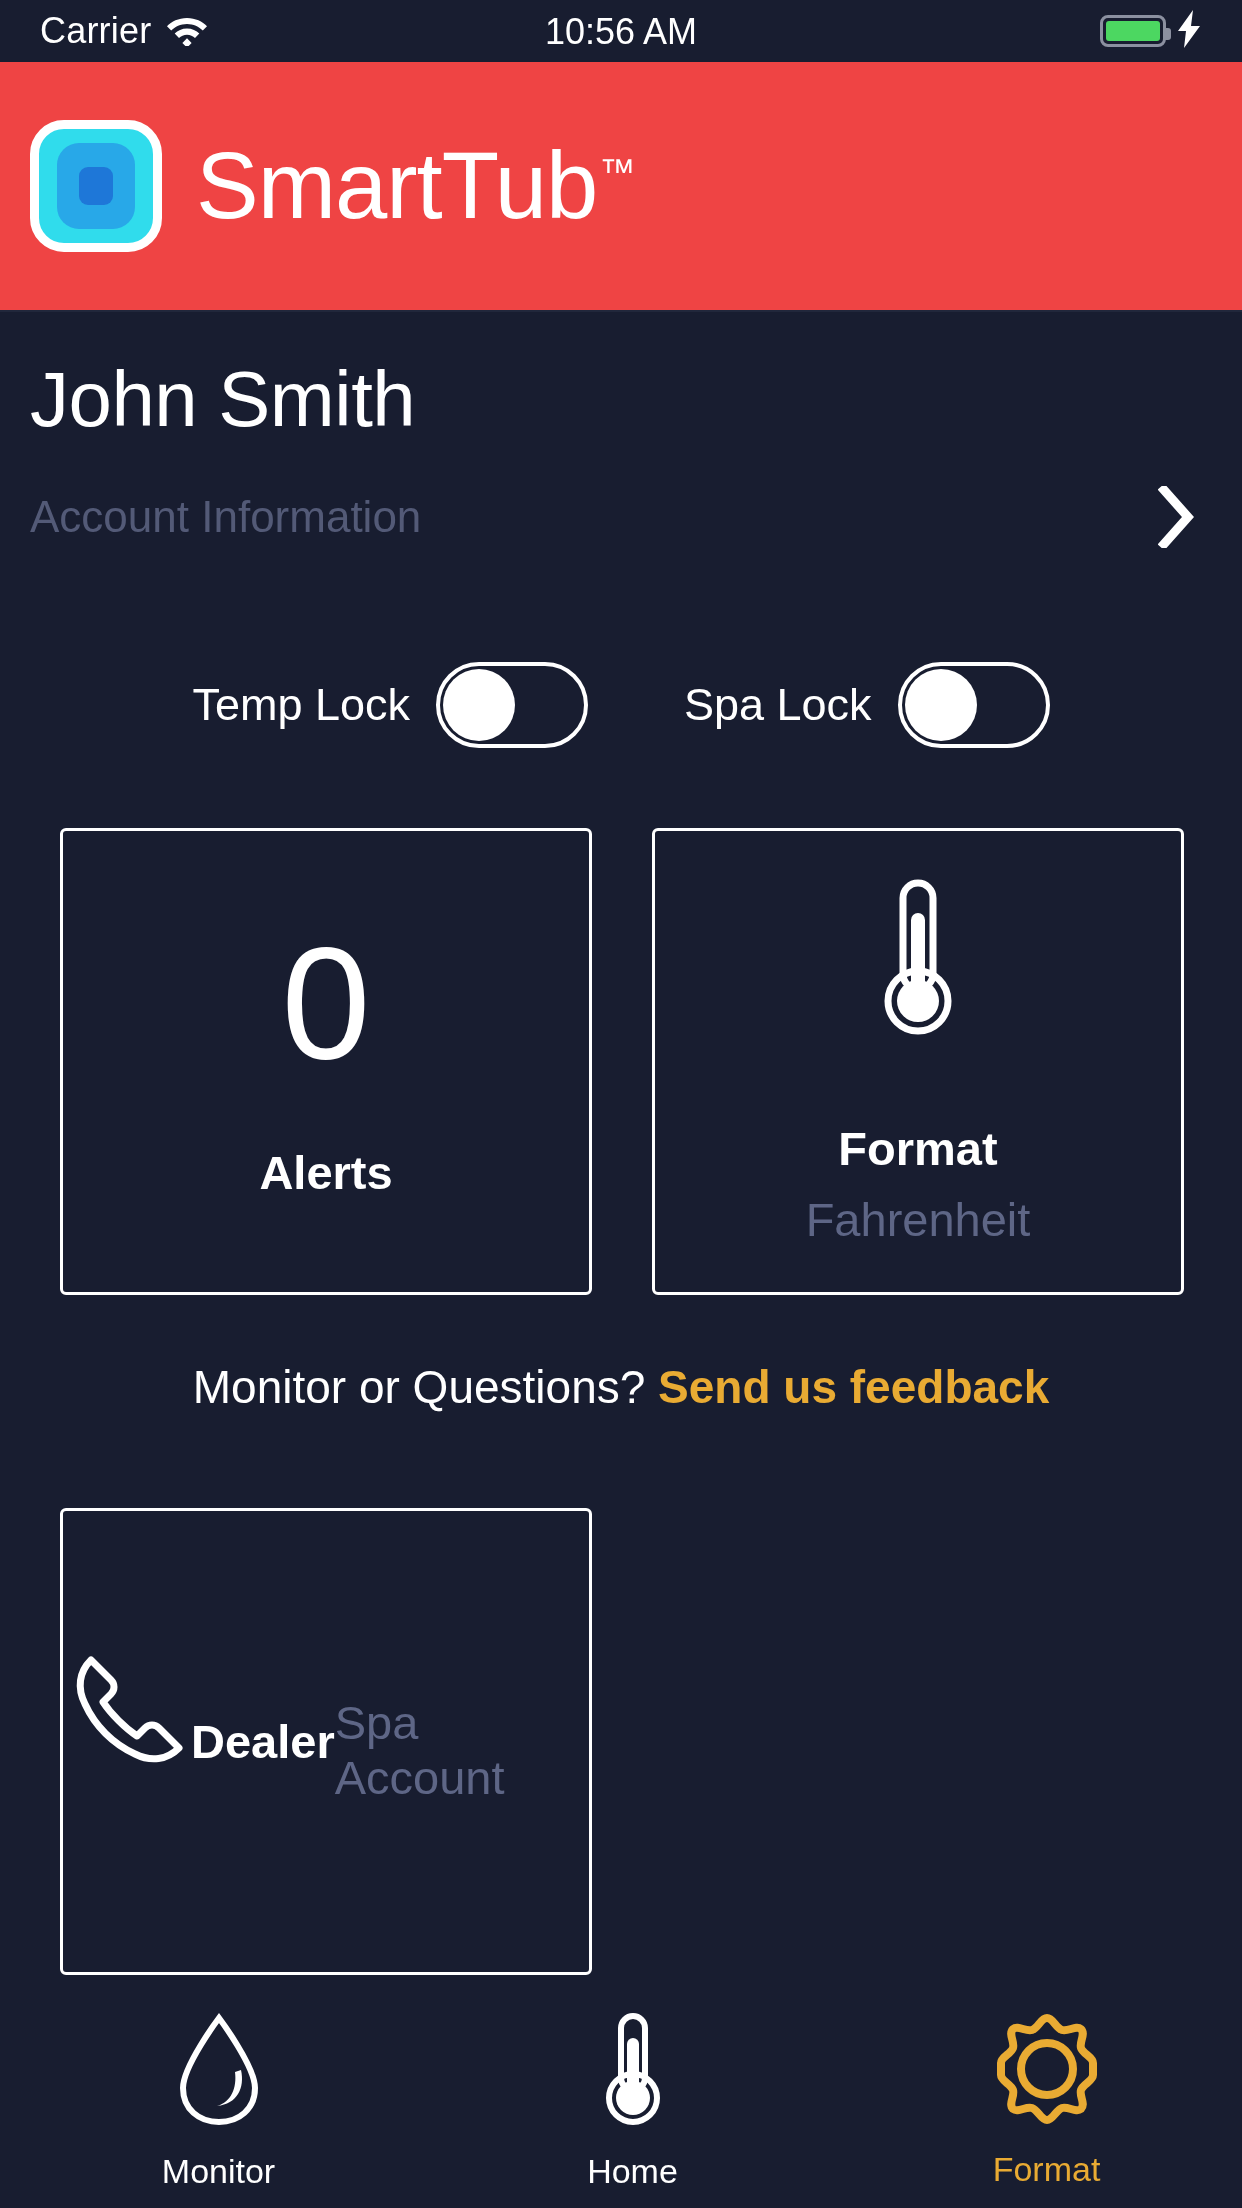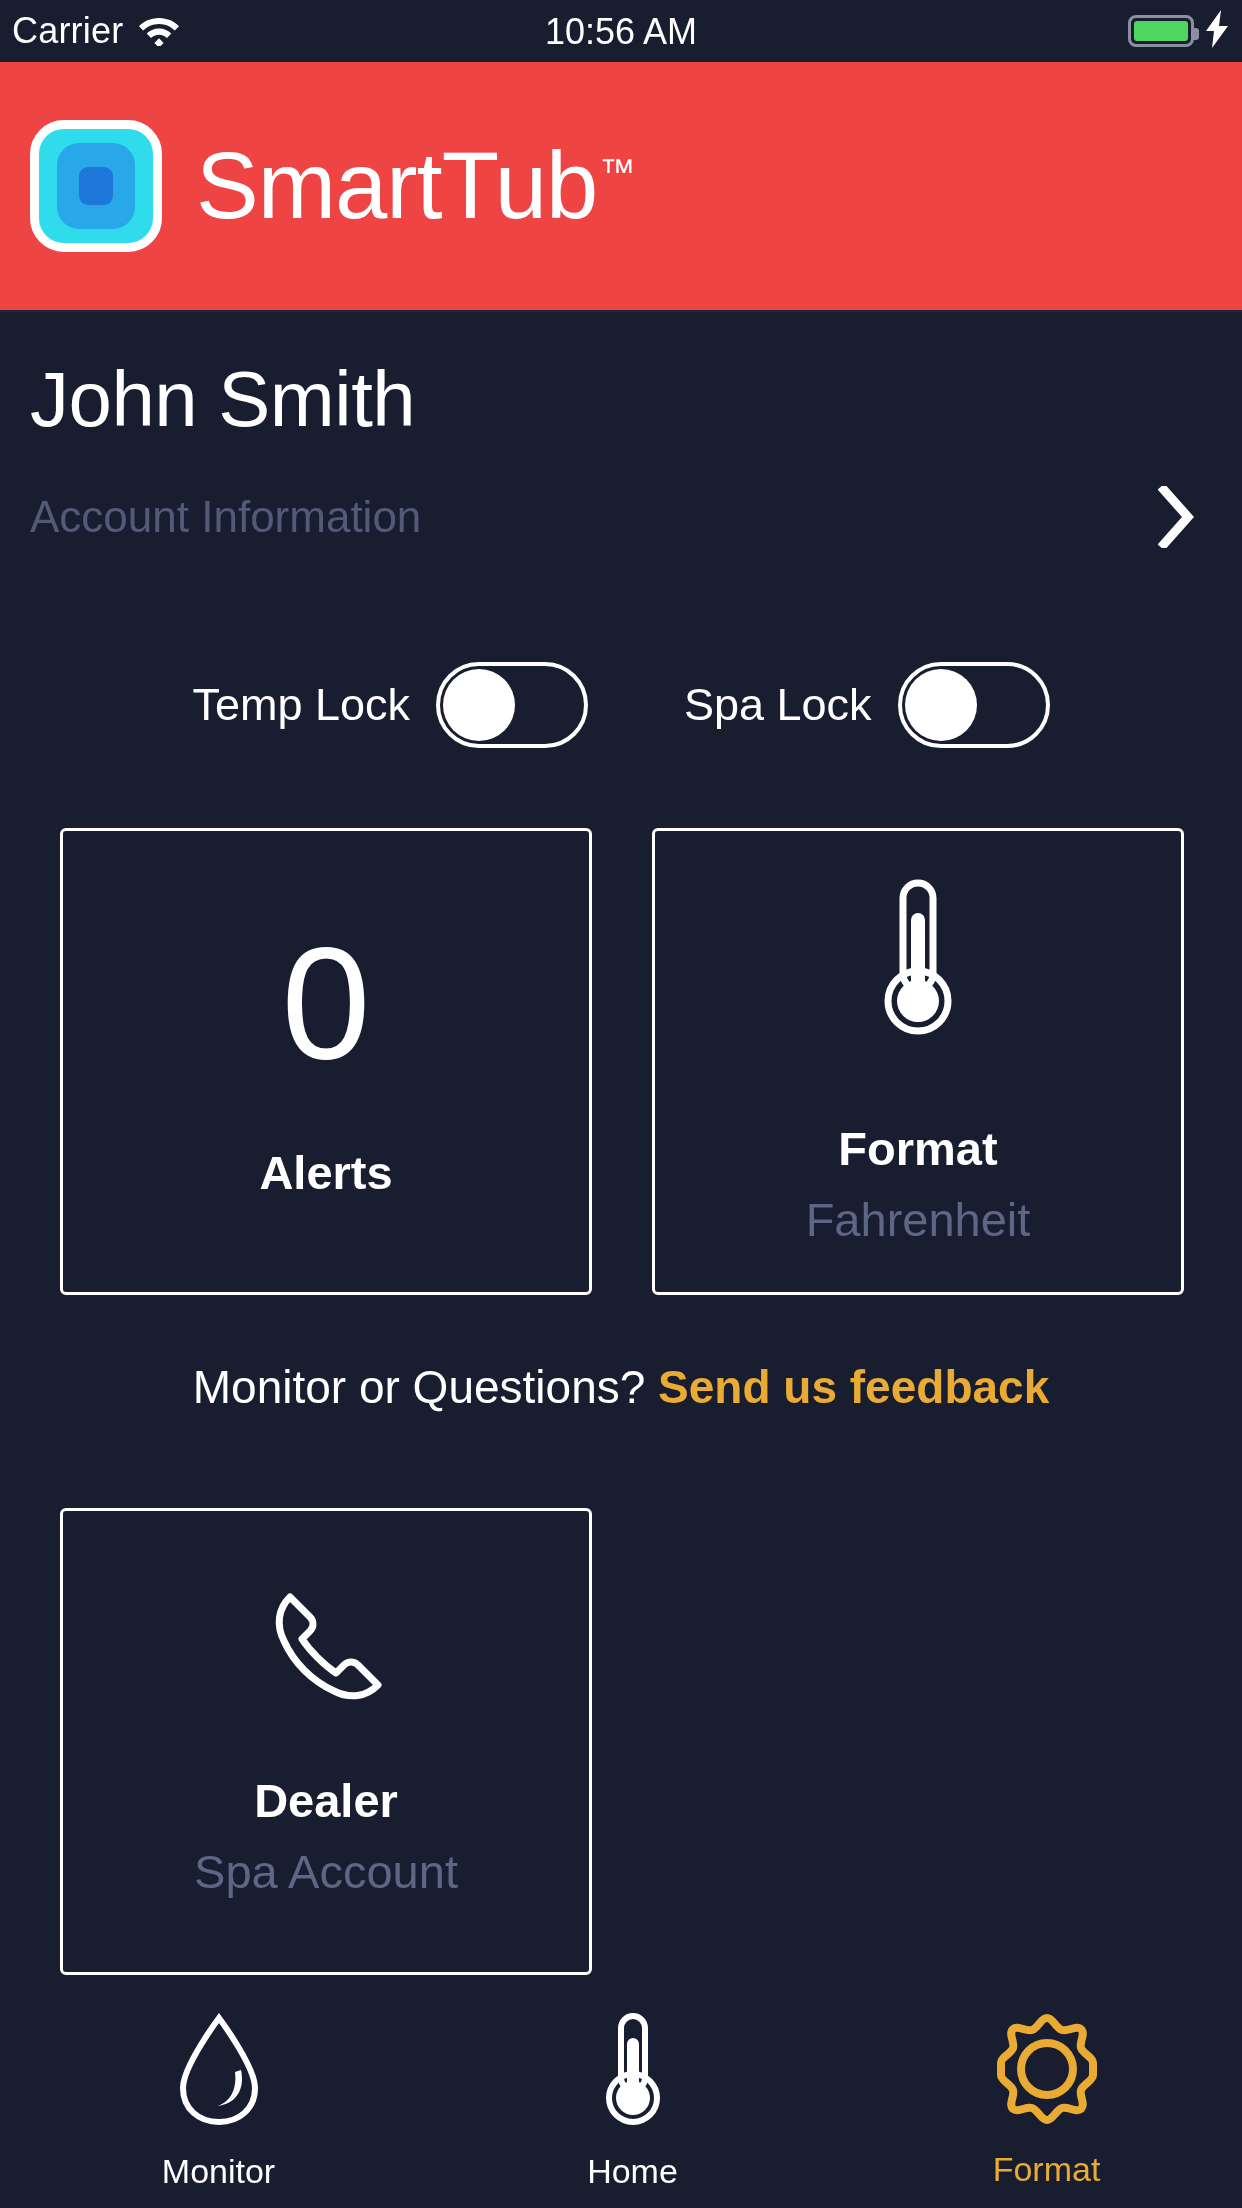--- a/index.html
+++ b/index.html
@@ -13,21 +13,21 @@
     position:relative;
     width:1242px; height:2208px;
     background:#181d30;
   }
 
   
   #status-bar {
     position:absolute; top:0; left:0;
     width:1242px; height:62px;
     display:flex; align-items:center;
-    padding:0 12px;
+    padding:0 40px;
     color:#ffffff;
   }
   .sb-left { display:flex; align-items:center; gap:14px; }
   .sb-carrier { font-size:36px; letter-spacing:.2px; }
   .sb-center {
     position:absolute; left:0; right:0; top:1px; height:62px;
     display:flex; align-items:center; justify-content:center;
     font-size:36px; pointer-events:none;
   }
   .sb-right {
@@ -156,21 +156,21 @@
   }
   #feedback-link {
     color:#e9ab33; font-weight:bold; cursor:pointer;
   }
 
   
   #dealer-card {
     position:absolute; top:1508px; left:60px;
     width:532px; height:467px;
     border:3px solid #ffffff; border-radius:6px;
-    display:flex; flex-direction:column;
+    display:flex; flex-direction:row;
     align-items:center; justify-content:center;
   }
   #dealer-card .card-icon { margin-bottom:56px; }
 
   
   #bottom-nav {
     position:absolute; bottom:0; left:0;
     width:1242px; height:218px;
     display:flex; align-items:flex-start;
   }

